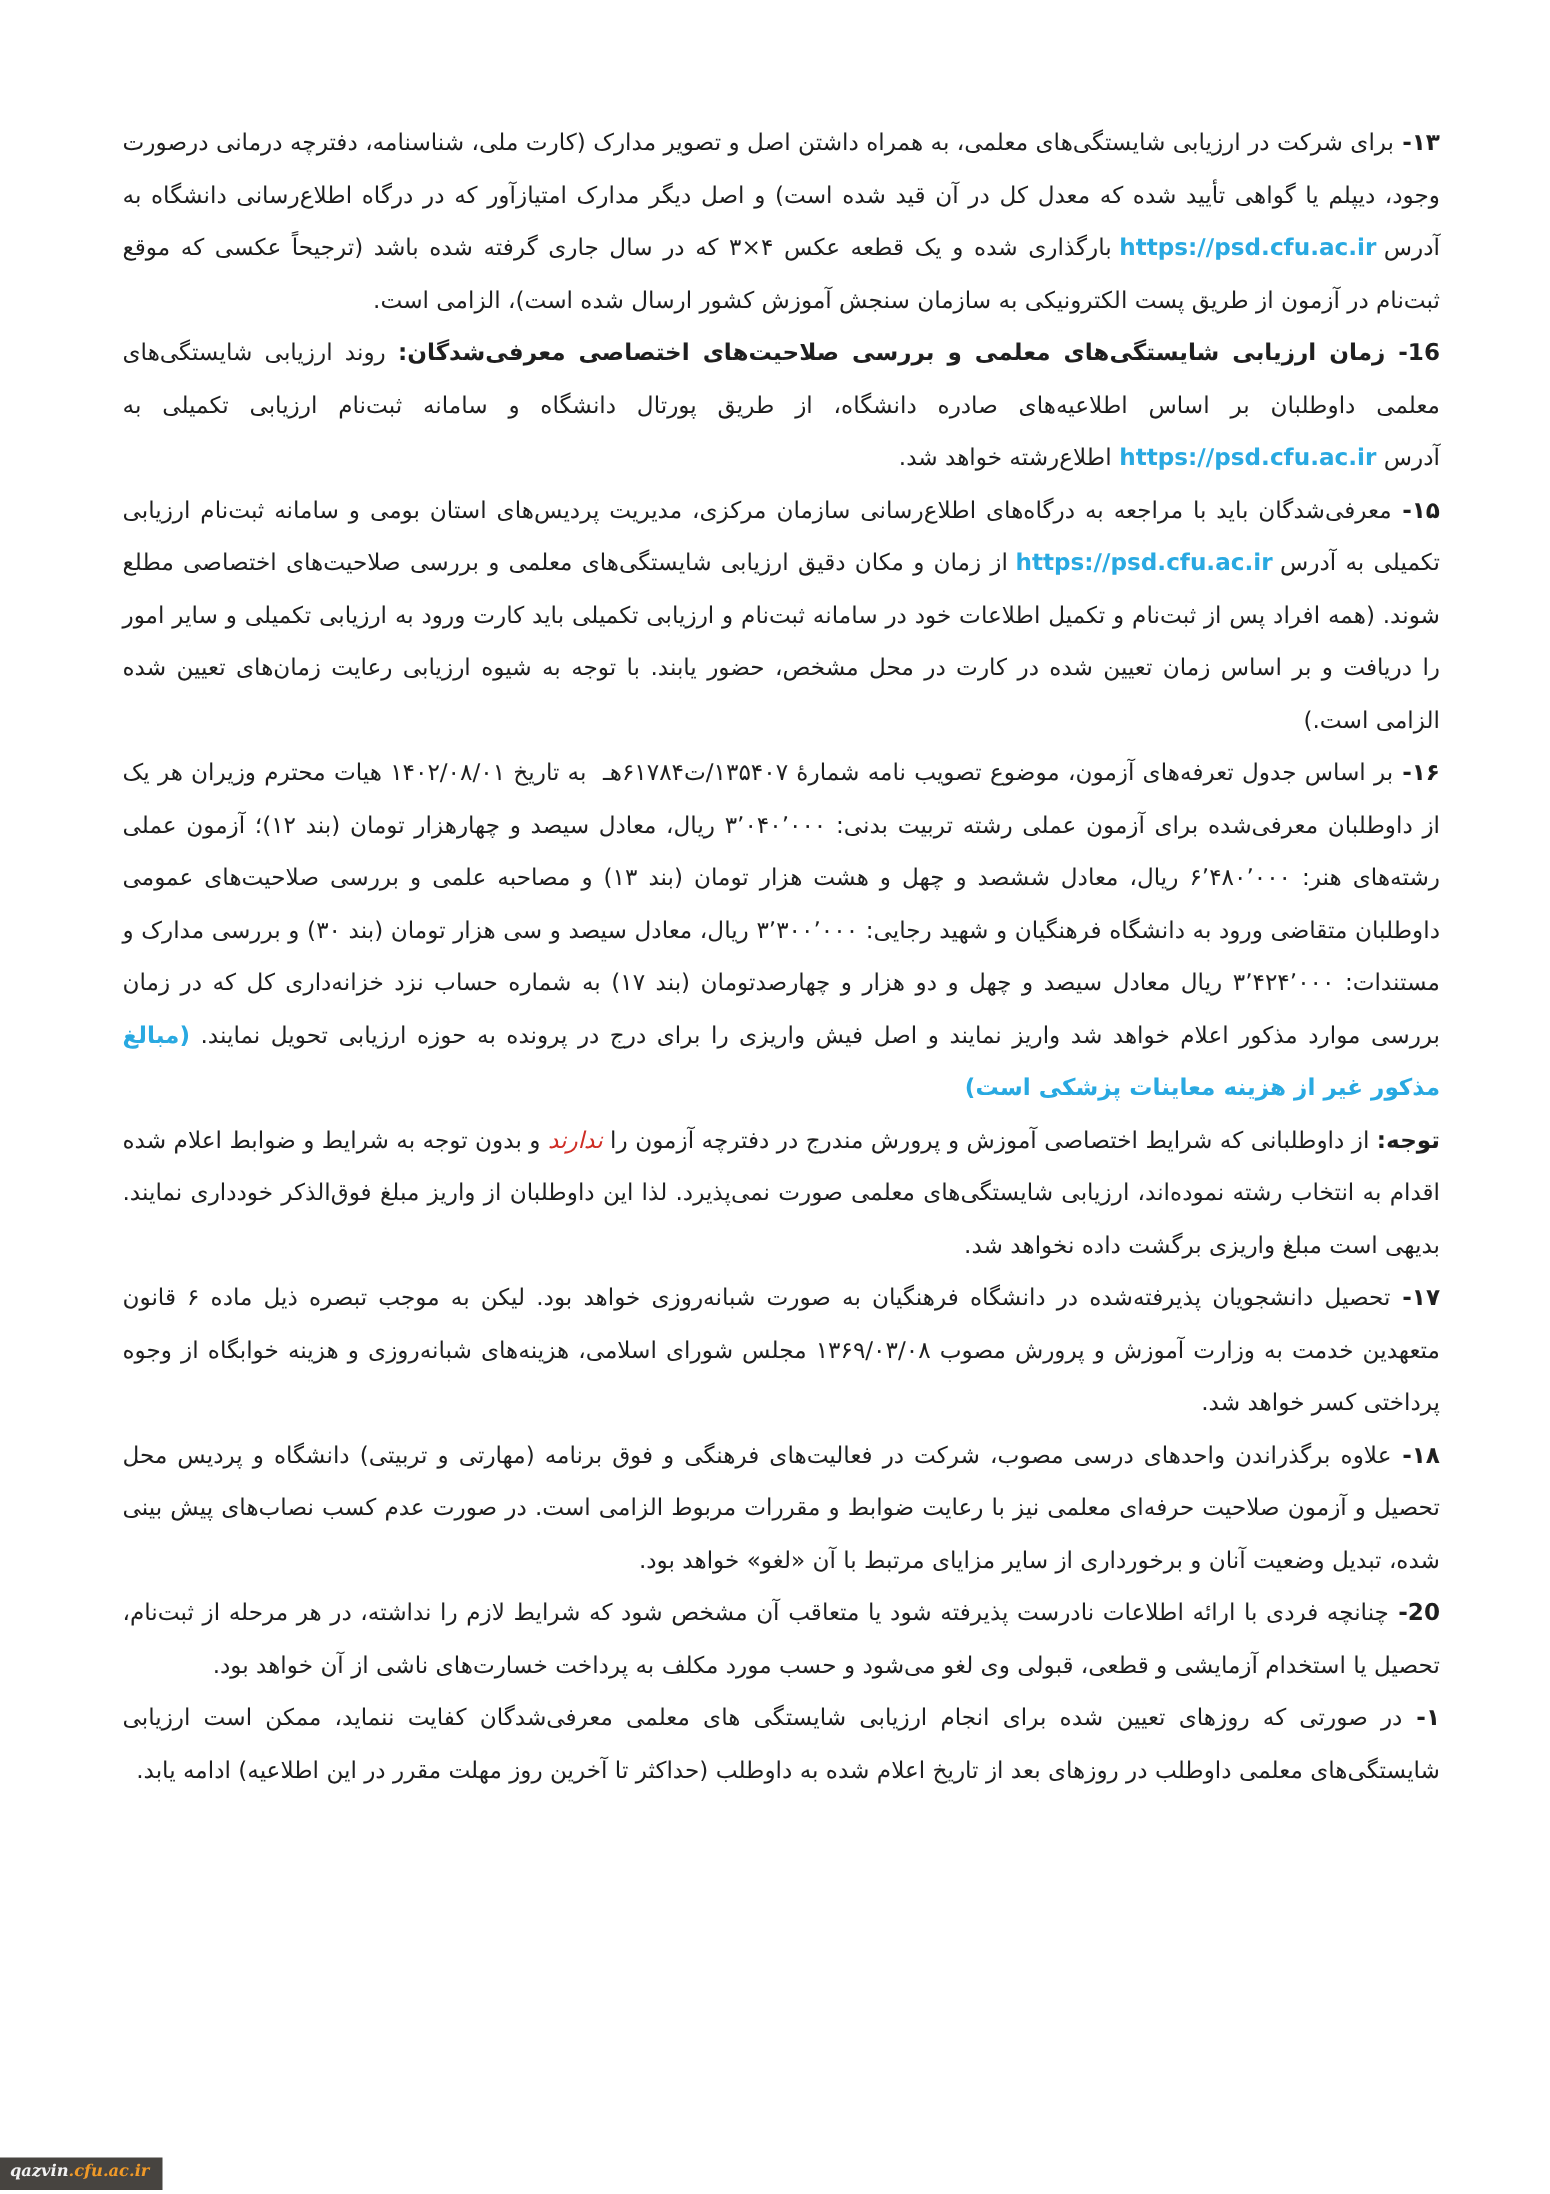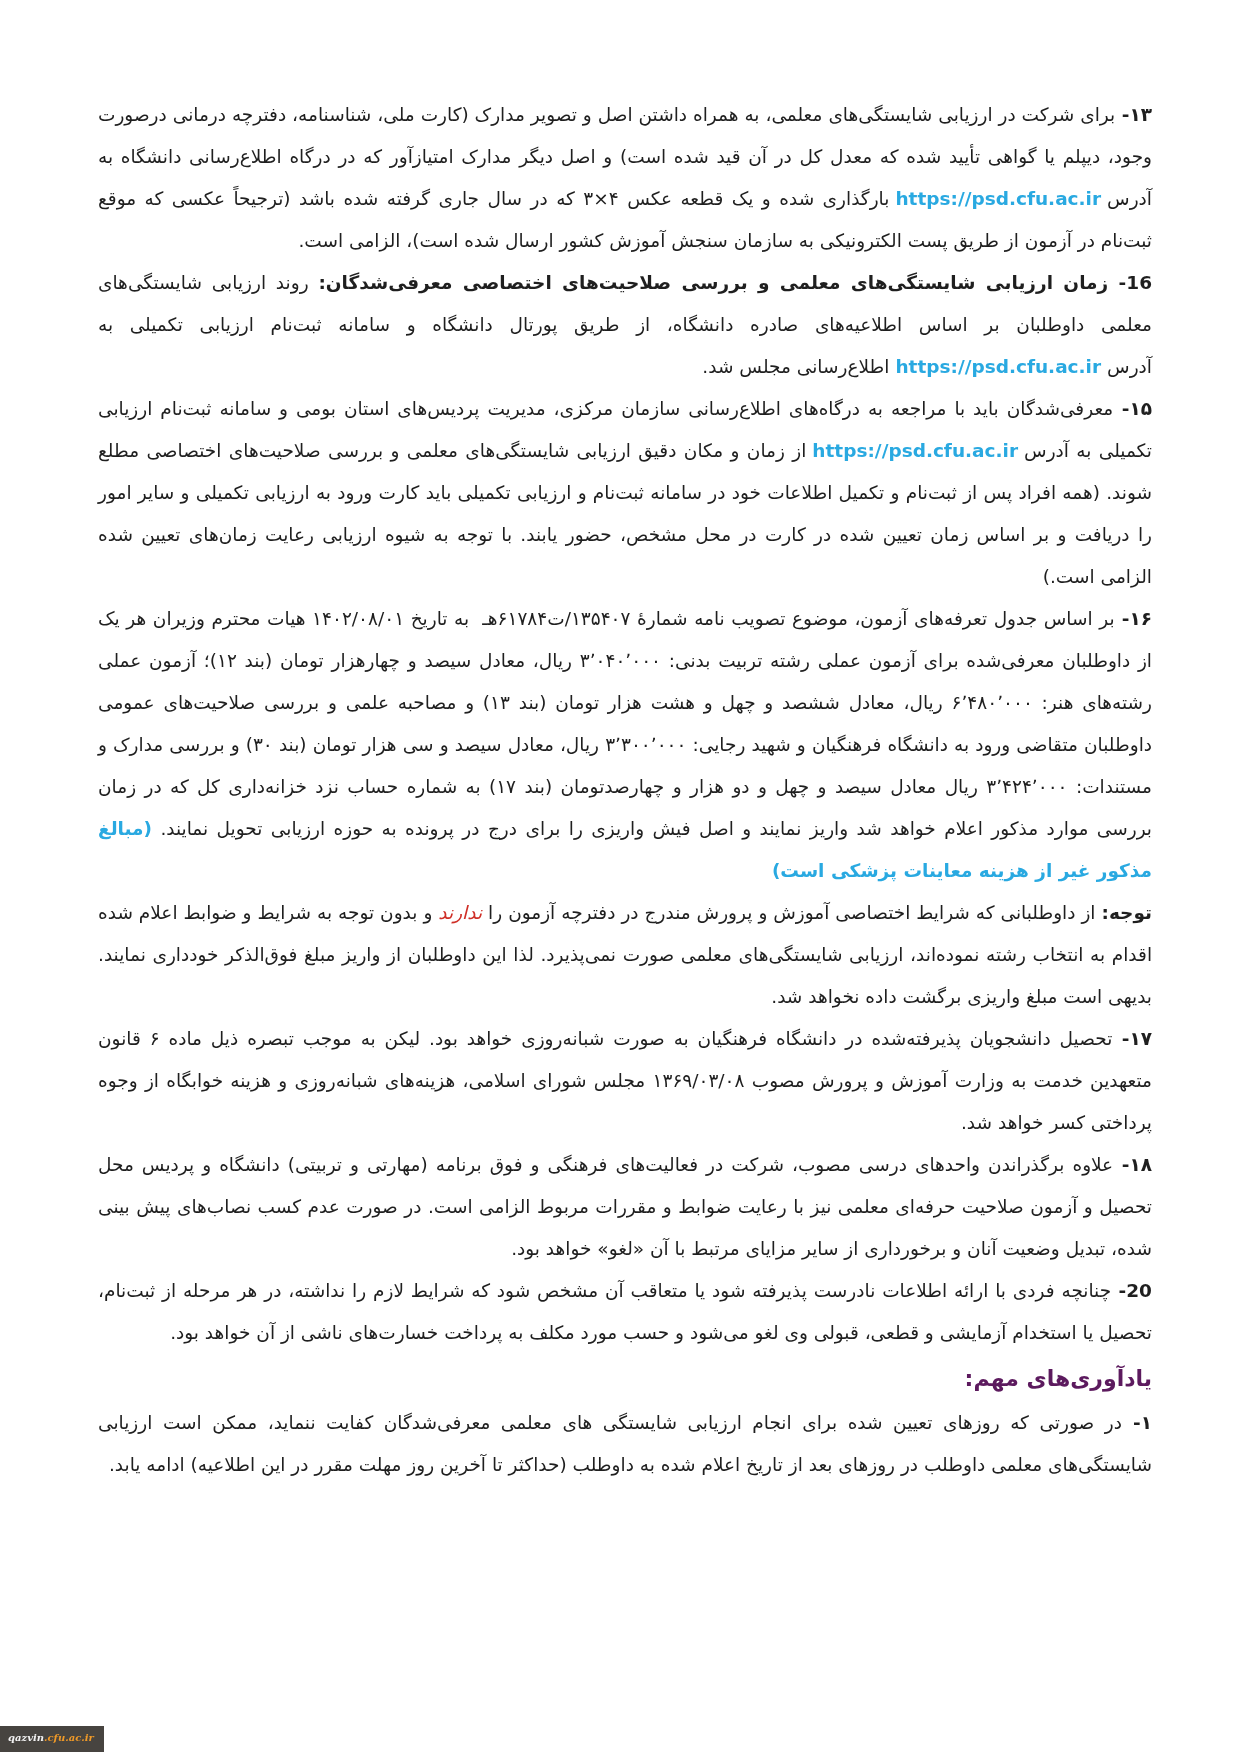--- a/index.html
+++ b/index.html
@@ -49,39 +49,38 @@
   .seg-purple{color:var(--heading-purple);font-weight:bold;}
   .watermark{
     position:absolute;
     left:0;
     top:1726px;
     background:var(--watermark-bg);
     padding:2px 10px 4px 8px;
     font-family:"DejaVu Serif",serif;
     font-style:italic;
     font-weight:bold;
-    font-size:10px;
+    font-size:13px;
     direction:ltr;
     line-height:20px;
     text-align:right;
   }
   .watermark .wm-name{color:var(--watermark-name);}
   .watermark .wm-domain{color:var(--watermark-domain);}
 </style>
 </head>
 <body>
 
 <div class="page">
   <main class="doc">
       <p><span class="seg seg-b">۱۳- </span><span class="seg">برای شرکت در ارزیابی شایستگی‌های معلمی، به همراه داشتن اصل و تصویر مدارک (کارت ملی، شناسنامه، دفترچه درمانی درصورت وجود، دیپلم یا گواهی تأیید شده که معدل کل در آن قید شده است) و اصل دیگر مدارک امتیازآور که در درگاه اطلاع‌رسانی دانشگاه به آدرس</span><span class="seg seg-link">https://psd.cfu.ac.ir</span><span class="seg">بارگذاری شده و یک قطعه عکس ۴×۳ که در سال جاری گرفته شده باشد (ترجیحاً عکسی که موقع ثبت‌نام در آزمون از طریق پست الکترونیکی به سازمان سنجش آموزش کشور ارسال شده است)، الزامی است.</span></p>
-      <p><span class="seg seg-b">16- زمان ارزیابی شایستگی‌های معلمی و بررسی صلاحیت‌های اختصاصی معرفی‌شدگان:</span><span class="seg"> روند ارزیابی شایستگی‌های معلمی داوطلبان بر اساس اطلاعیه‌های صادره دانشگاه، از طریق پورتال دانشگاه و سامانه ثبت‌نام ارزیابی تکمیلی به آدرس</span><span class="seg seg-link">https://psd.cfu.ac.ir</span><span class="seg">اطلاع‌رسانی مجلس شد.</span></p>
+      <p><span class="seg seg-b">16- زمان ارزیابی شایستگی‌های معلمی و بررسی صلاحیت‌های اختصاصی معرفی‌شدگان:</span><span class="seg"> روند ارزیابی شایستگی‌های معلمی داوطلبان بر اساس اطلاعیه‌های صادره دانشگاه، از طریق پورتال دانشگاه و سامانه ثبت‌نام ارزیابی تکمیلی به آدرس</span><span class="seg seg-link">https://psd.cfu.ac.ir</span><span class="seg">اطلاع‌رشته خواهد شد.</span></p>
       <p><span class="seg seg-b">۱۵- </span><span class="seg">معرفی‌شدگان باید با مراجعه به درگاه‌های اطلاع‌رسانی سازمان مرکزی، مدیریت پردیس‌های استان بومی و سامانه ثبت‌نام ارزیابی تکمیلی به آدرس</span><span class="seg seg-link">https://psd.cfu.ac.ir</span><span class="seg">از زمان و مکان دقیق ارزیابی شایستگی‌های معلمی و بررسی صلاحیت‌های اختصاصی مطلع شوند. (همه افراد پس از ثبت‌نام و تکمیل اطلاعات خود در سامانه ثبت‌نام و ارزیابی تکمیلی باید کارت ورود به ارزیابی تکمیلی و سایر امور را دریافت و بر اساس زمان تعیین شده در کارت در محل مشخص، حضور یابند. با توجه به شیوه ارزیابی رعایت زمان‌های تعیین شده الزامی است.)</span></p>
       <p><span class="seg seg-b">۱۶- </span><span class="seg">بر اساس جدول تعرفه‌های آزمون، موضوع تصویب نامه شمارهٔ ۱۳۵۴۰۷/ت۶۱۷۸۴هـ  به تاریخ ۱۴۰۲/۰۸/۰۱ هیات محترم وزیران هر یک از داوطلبان معرفی‌شده برای آزمون عملی رشته تربیت بدنی: ۳٬۰۴۰٬۰۰۰ ریال، معادل سیصد و چهارهزار تومان (بند ۱۲)؛ آزمون عملی رشته‌های هنر: ۶٬۴۸۰٬۰۰۰ ریال، معادل ششصد و چهل و هشت هزار تومان (بند ۱۳) و مصاحبه علمی و بررسی صلاحیت‌های عمومی داوطلبان متقاضی ورود به دانشگاه فرهنگیان و شهید رجایی: ۳٬۳۰۰٬۰۰۰ ریال، معادل سیصد و سی هزار تومان (بند ۳۰) و بررسی مدارک و مستندات: ۳٬۴۲۴٬۰۰۰ ریال معادل سیصد و چهل و دو هزار و چهارصدتومان (بند ۱۷) به شماره حساب نزد خزانه‌داری کل که در زمان بررسی موارد مذکور اعلام خواهد شد واریز نمایند و اصل فیش واریزی را برای درج در پرونده به حوزه ارزیابی تحویل نمایند. </span><span class="seg seg-cyan">(مبالغ مذکور غیر از هزینه معاینات پزشکی است)</span></p>
       <p><span class="seg seg-b">توجه:</span><span class="seg"> از داوطلبانی که شرایط اختصاصی آموزش و پرورش مندرج در دفترچه آزمون را </span><span class="seg seg-red">ندارند</span><span class="seg"> و بدون توجه به شرایط و ضوابط اعلام شده اقدام به انتخاب رشته نموده‌اند، ارزیابی شایستگی‌های معلمی صورت نمی‌پذیرد. لذا این داوطلبان از واریز مبلغ فوق‌الذکر خودداری نمایند. بدیهی است مبلغ واریزی برگشت داده نخواهد شد.</span></p>
       <p><span class="seg seg-b">۱۷- </span><span class="seg">تحصیل دانشجویان پذیرفته‌شده در دانشگاه فرهنگیان به صورت شبانه‌روزی خواهد بود. لیکن به موجب تبصره ذیل ماده ۶ قانون متعهدین خدمت به وزارت آموزش و پرورش مصوب ۱۳۶۹/۰۳/۰۸ مجلس شورای اسلامی، هزینه‌های شبانه‌روزی و هزینه خوابگاه از وجوه پرداختی کسر خواهد شد.</span></p>
       <p><span class="seg seg-b">۱۸- </span><span class="seg">علاوه برگذراندن واحدهای درسی مصوب، شرکت در فعالیت‌های فرهنگی و فوق برنامه (مهارتی و تربیتی) دانشگاه و پردیس محل تحصیل و آزمون صلاحیت حرفه‌ای معلمی نیز با رعایت ضوابط و مقررات مربوط الزامی است. در صورت عدم کسب نصاب‌های پیش بینی شده، تبدیل وضعیت آنان و برخورداری از سایر مزایای مرتبط با آن «لغو» خواهد بود.</span></p>
       <p><span class="seg seg-b">20- </span><span class="seg">چنانچه فردی با ارائه اطلاعات نادرست پذیرفته شود یا متعاقب آن مشخص شود که شرایط لازم را نداشته، در هر مرحله از ثبت‌نام، تحصیل یا استخدام آزمایشی و قطعی، قبولی وی لغو می‌شود و حسب مورد مکلف به پرداخت خسارت‌های ناشی از آن خواهد بود.</span></p>
-      <h2><span class="seg seg-purple">یادآوری‌های مهم:</span></h2>
       <p><span class="seg seg-b">۱- </span><span class="seg">در صورتی که روزهای تعیین شده برای انجام ارزیابی شایستگی های معلمی معرفی‌شدگان کفایت ننماید، ممکن است ارزیابی شایستگی‌های معلمی داوطلب در روزهای بعد از تاریخ اعلام شده به داوطلب (حداکثر تا آخرین روز مهلت مقرر در این اطلاعیه) ادامه یابد.</span></p>
     </main>
 
   <div class="watermark"><span class="wm-name">qazvin</span><span class="wm-domain">.cfu.ac.ir</span></div>
 </div>
 
 </body></html>

